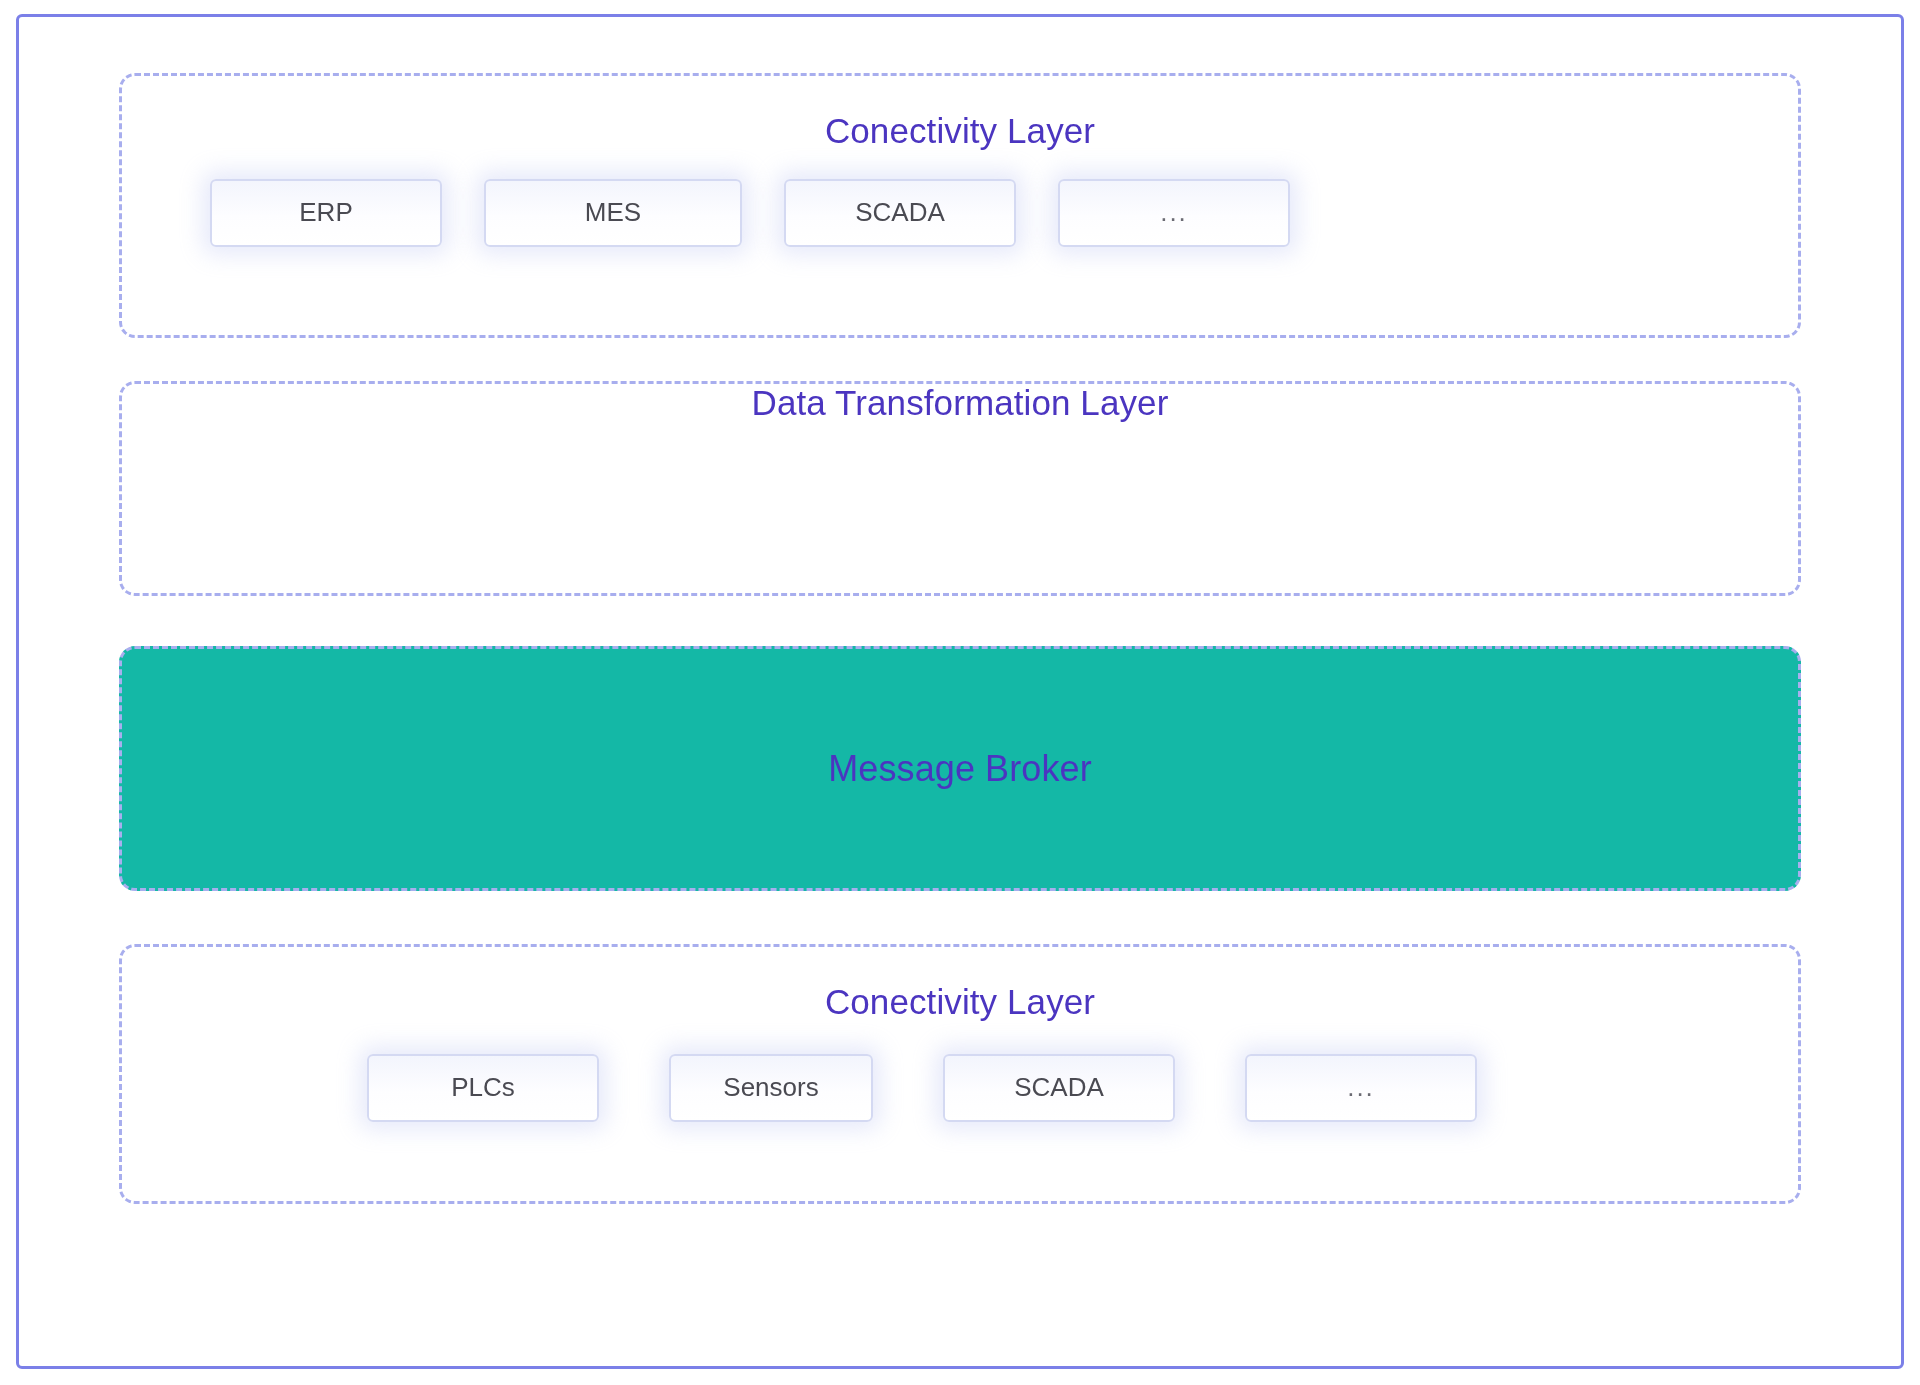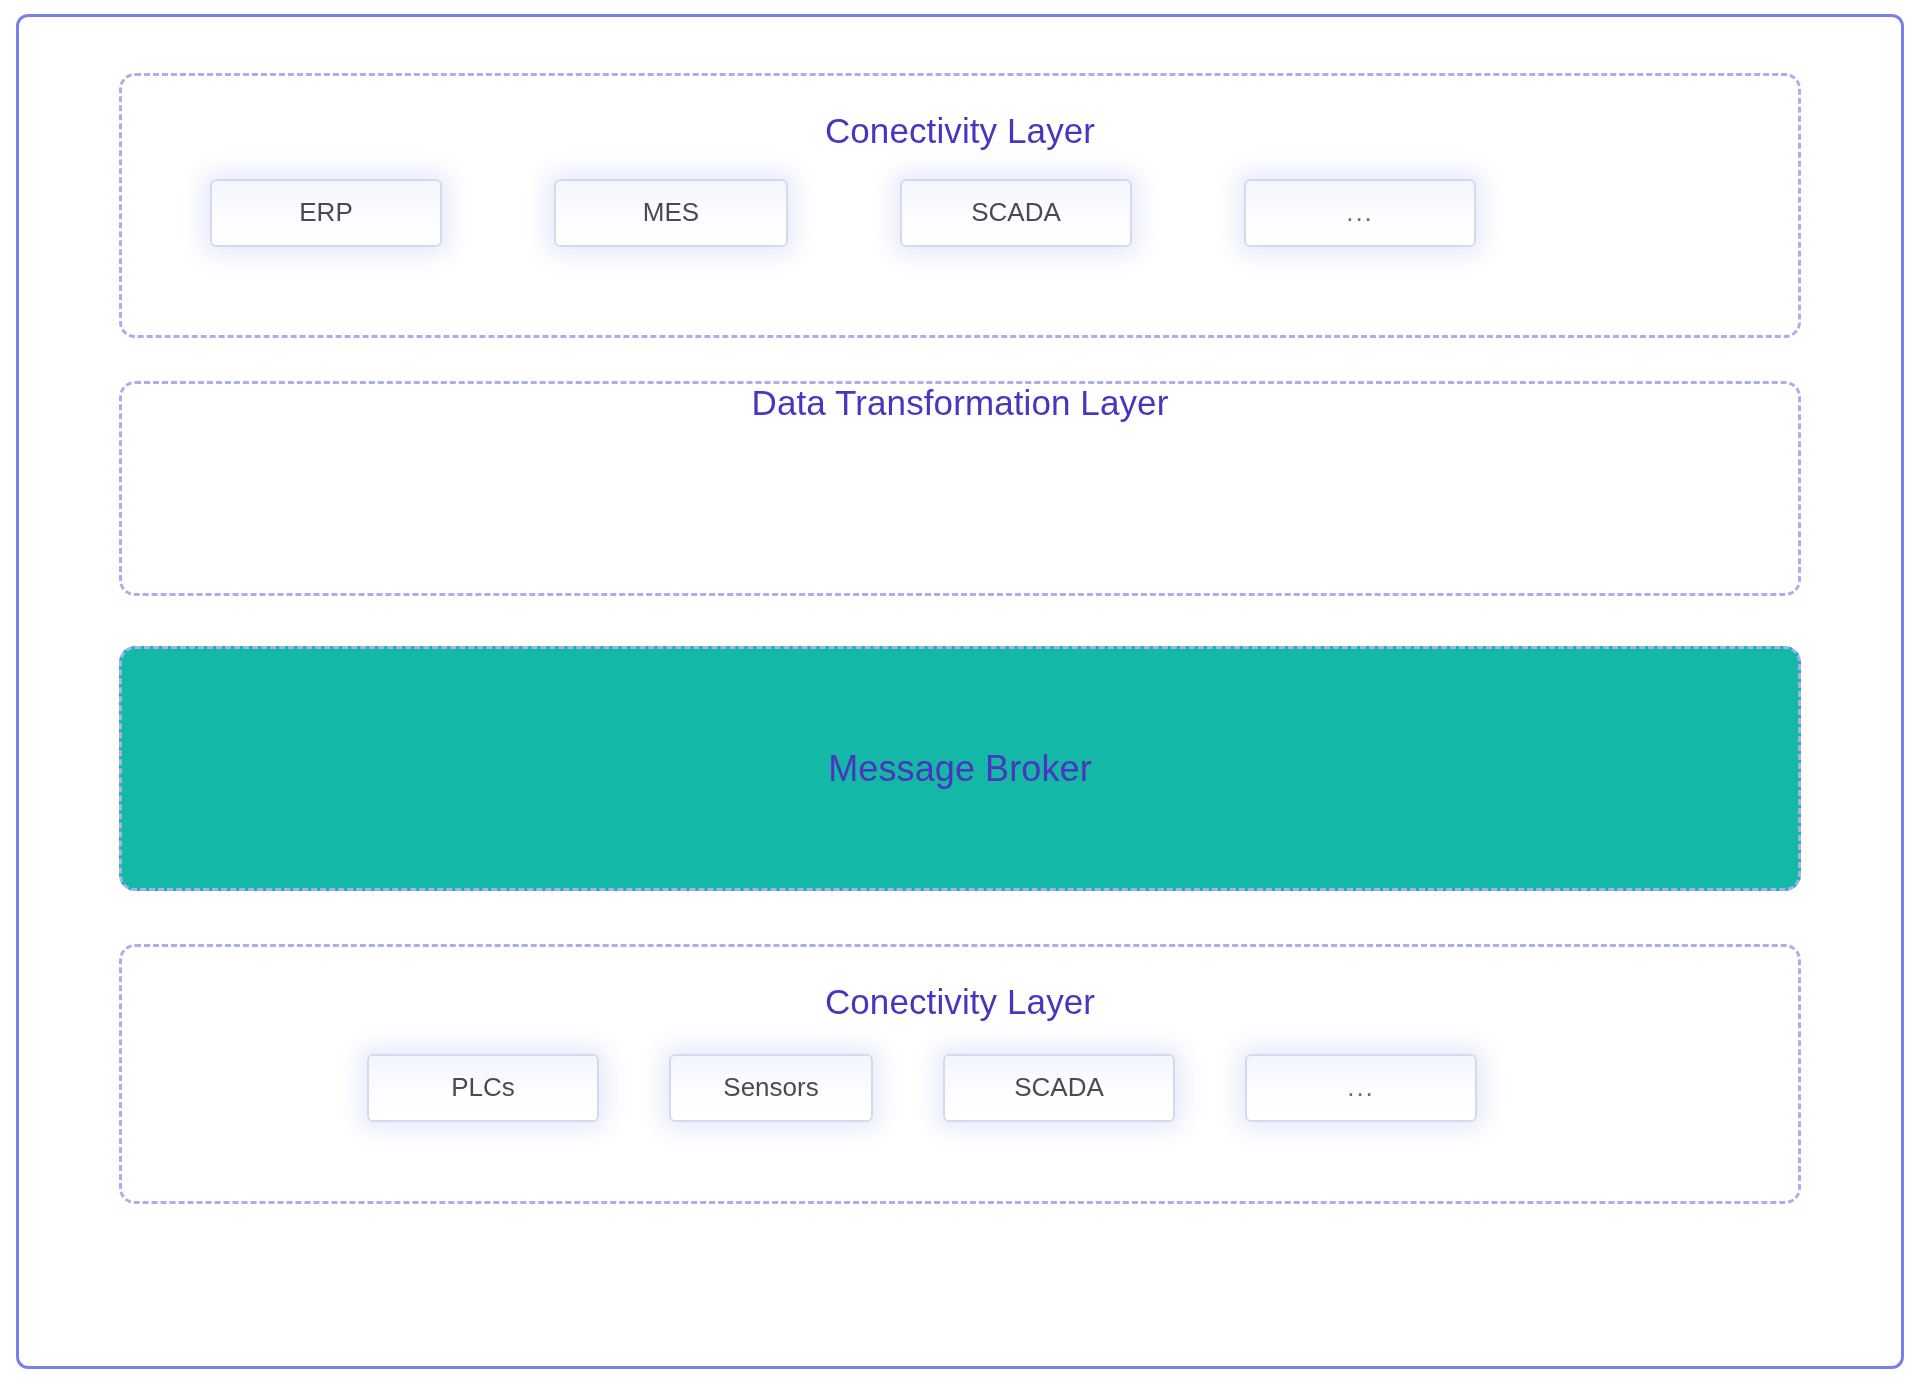--- a/index.html
+++ b/index.html
@@ -20,21 +20,21 @@
     padding: 14px 16px 16px 16px;
   }
 
   
   .outer-frame {
     position: relative;
     width: 100%;
     height: 100%;
     box-sizing: border-box;
     border: 3px solid #7b80e8;
-    border-radius: 12px;
+    border-radius: 6px;
     background: #ffffff;
     display: flex;
     flex-direction: column;
     align-items: center;
     padding: 56px 0 40px 0;
   }
 
   
   .layer {
     box-sizing: border-box;
@@ -95,21 +95,21 @@
   
   .node-row {
     display: flex;
     align-items: center;
     width: 100%;
     box-sizing: border-box;
   }
   .node-row-top {
     padding-left: 88px;
     padding-right: 88px;
-    gap: 112px;
+    gap: 42px;
     justify-content: flex-start;
     text-align: center;
   }
   .node-row-bottom {
     padding-left: 245px;
     gap: 70px;
     justify-content: flex-start;
   }
 
   .node {
@@ -121,21 +121,21 @@
     box-shadow: 0 0 22px 8px rgba(176,184,240,0.30);
     display: flex;
     align-items: center;
     justify-content: center;
     color: #4a4a52;
     font-size: 26px;
     font-weight: 400;
     white-space: nowrap;
   }
   .node-w-erp       { width: 232px; }
-  .node-w-mes       { width: 234px; }
+  .node-w-mes       { width: 258px; }
   .node-w-scada     { width: 232px; }
   .node-w-hist      { width: 232px; }
   .node-w-dots      { width: 232px; }
 
   .node-w-plcs      { width: 232px; }
   .node-w-sensors   { width: 204px; }
   .node-w-scada2    { width: 232px; }
   .node-w-dots2     { width: 232px; }
 
   .node-dots {

